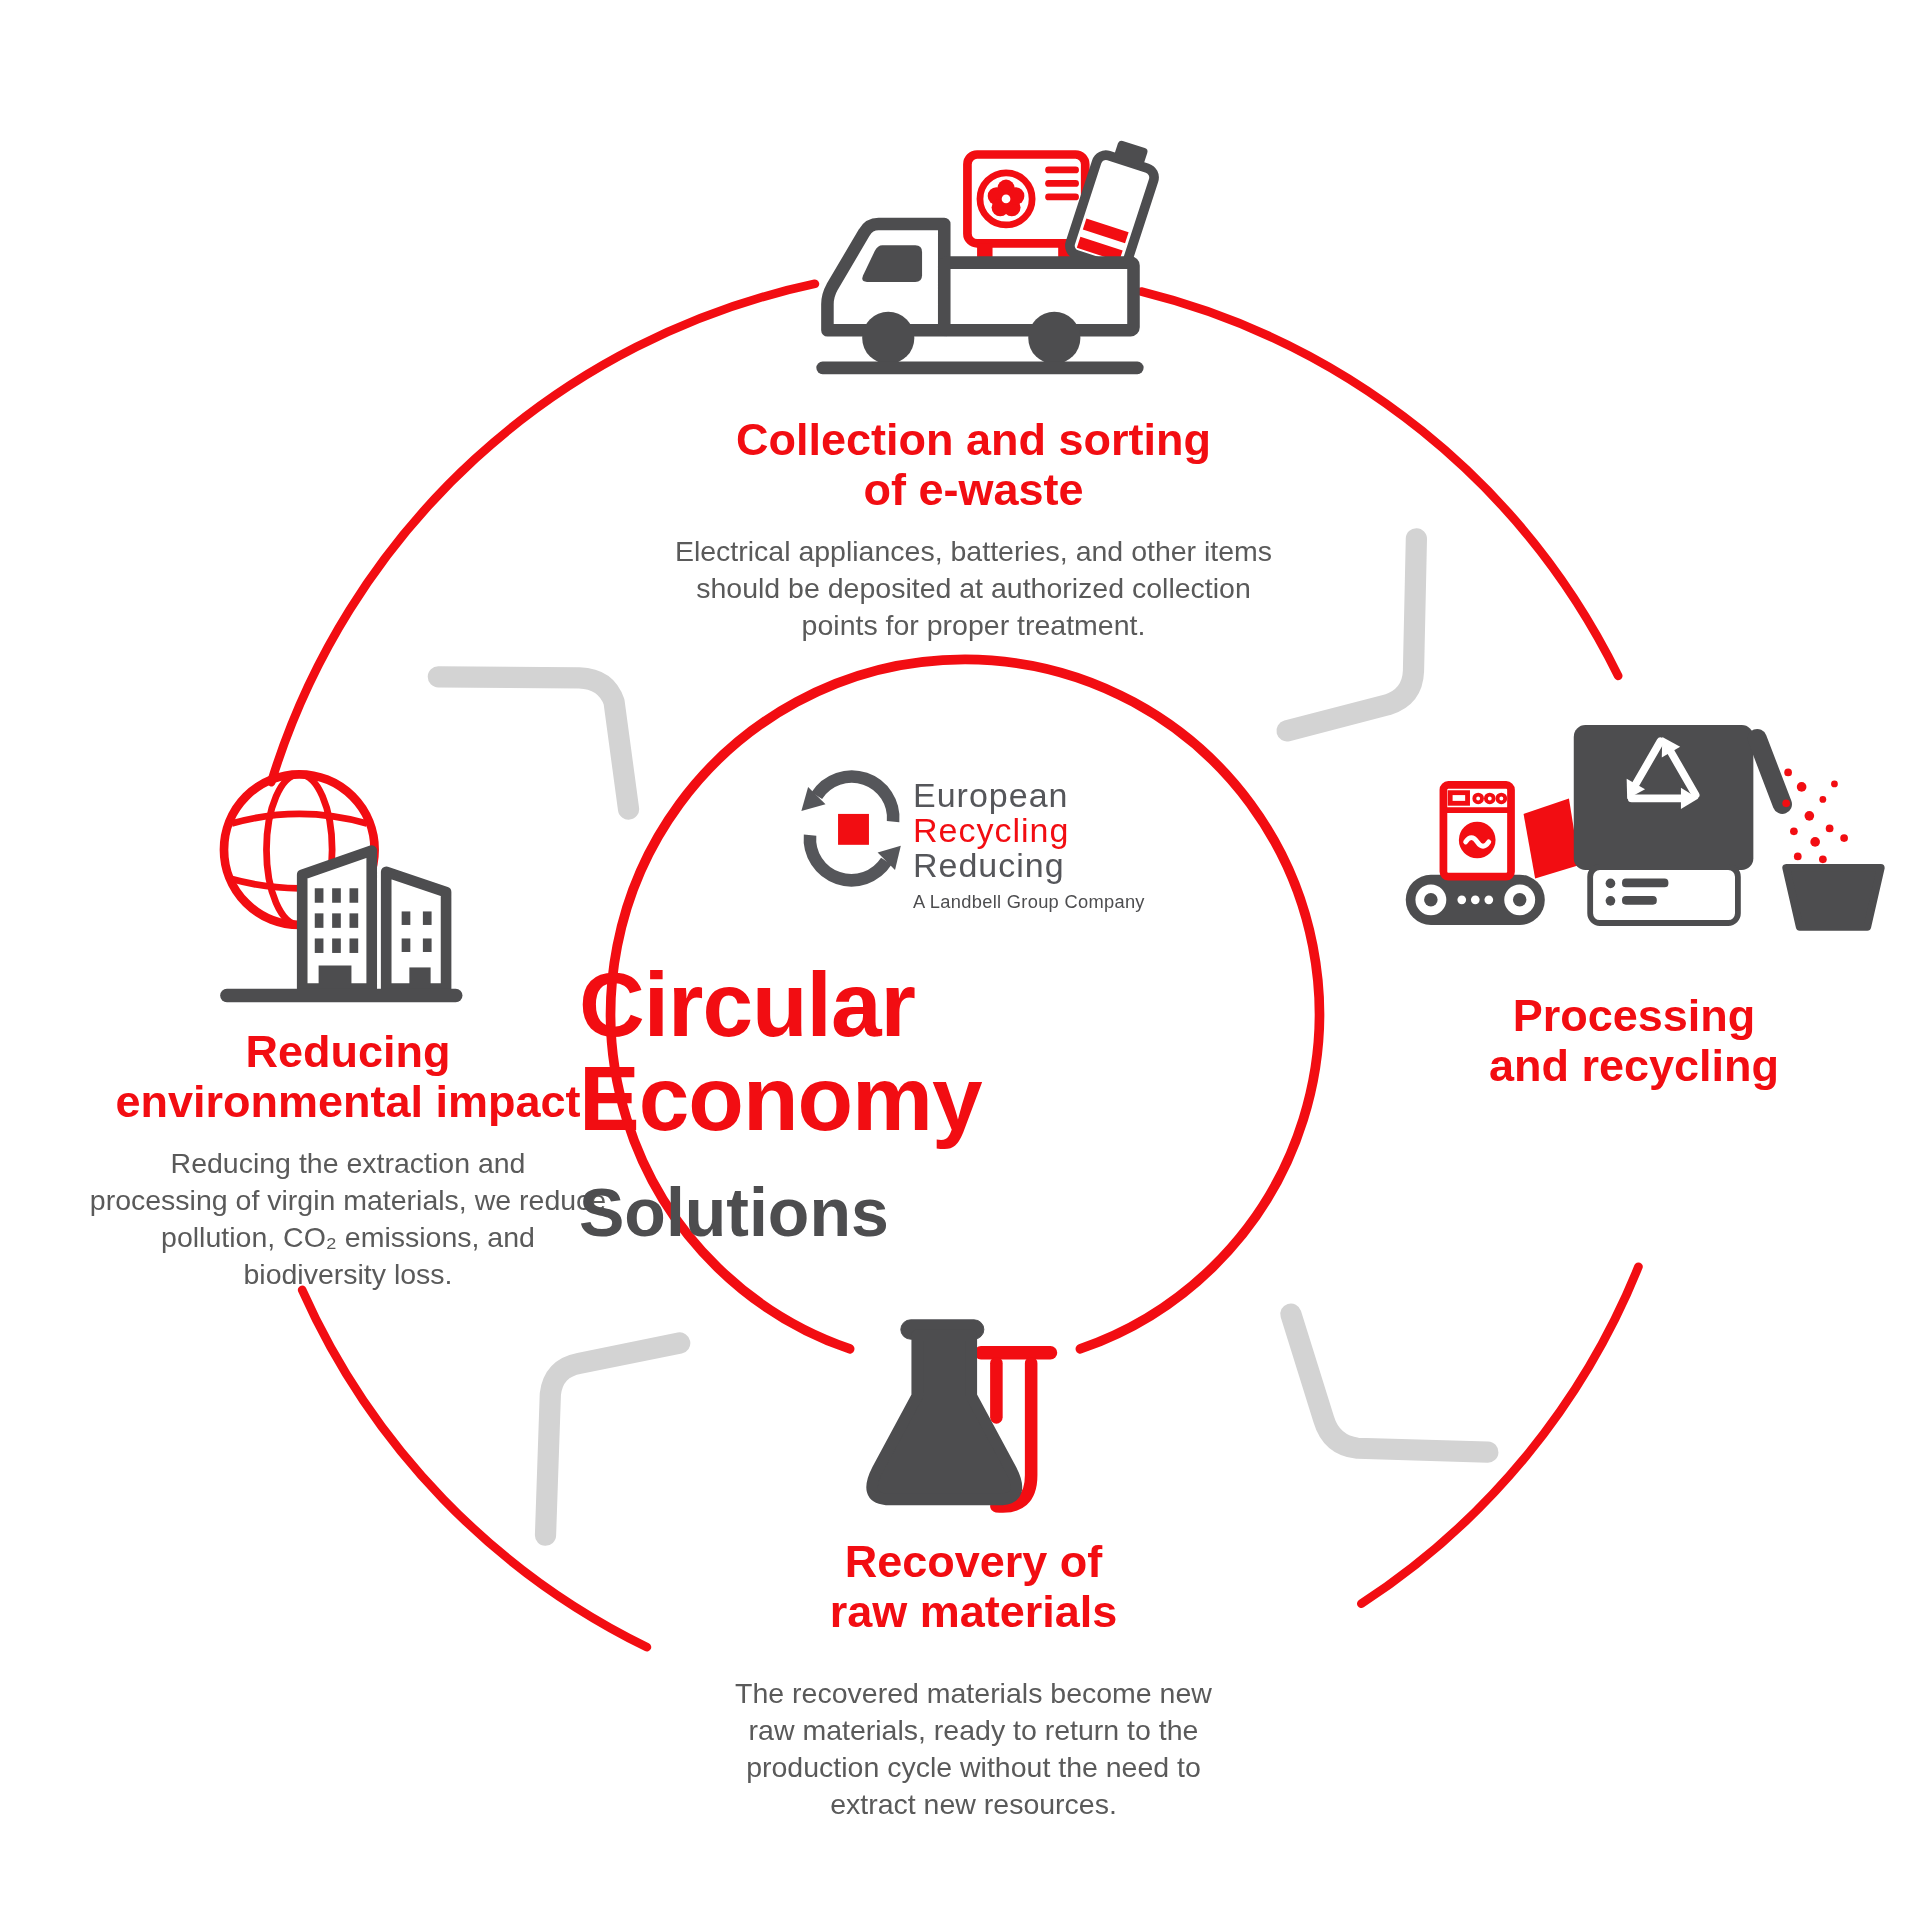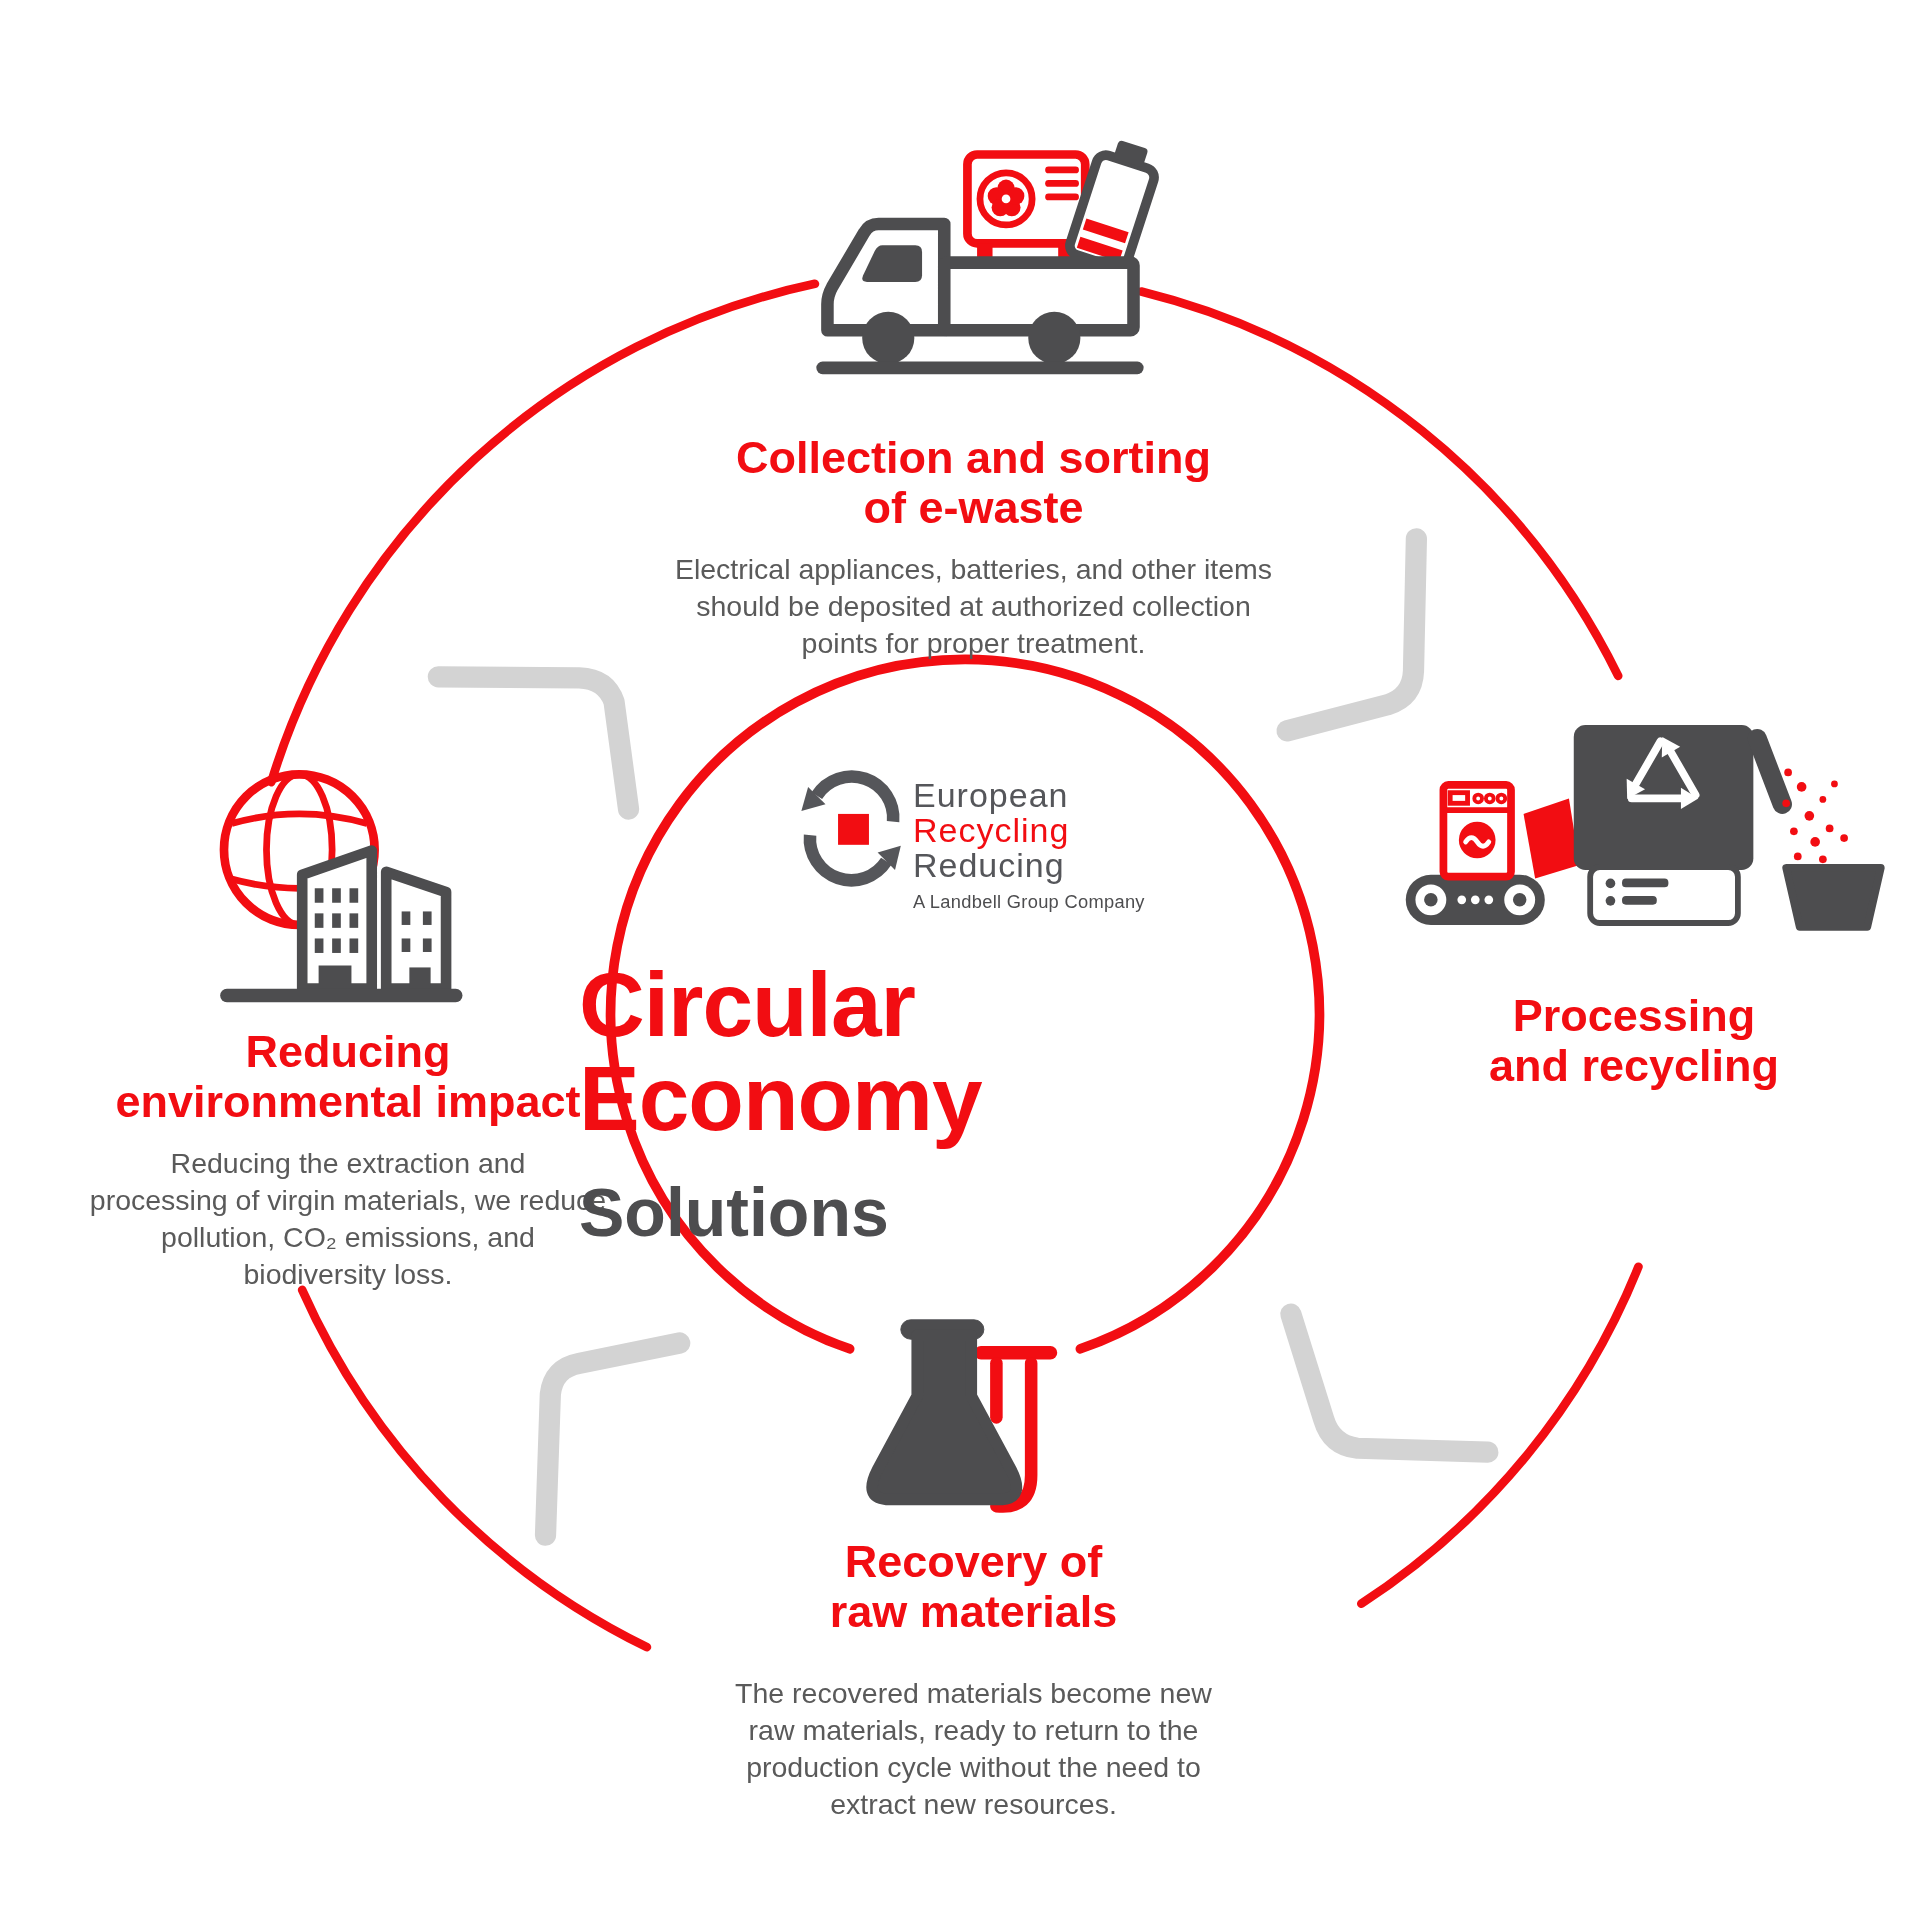--- a/index.html
+++ b/index.html
@@ -9,21 +9,21 @@
     --lgray:#d3d3d3;
   }
   html,body{margin:0;padding:0;background:#fff;}
   body{font-family:"Liberation Sans",sans-serif;}
   .canvas{position:relative;width:1931px;height:1931px;background:#ffffff;overflow:hidden;}
   .art{position:absolute;left:0;top:0;}
 
   .sec{position:absolute;text-align:center;}
   .sec-title{margin:0;font-weight:bold;font-size:45px;line-height:1.12;color:var(--red);white-space:pre-line;}
   .sec-body{margin:17.4px 0 0;font-size:28.5px;line-height:1.3;color:var(--body);white-space:pre-line;}
-  .sec-top{left:655px;top:415px;width:637px;margin-top:18px;}
+  .sec-top{left:655px;top:415px;width:637px;}
   .sec-right{left:1361px;top:991px;width:546px;}
   .sec-bottom{left:655px;top:1537px;width:637px;}
   .sec-bottom .sec-body{margin-top:37px;}
   .sec-left{left:61px;top:1027px;width:574px;}
 
   .logo-text{position:absolute;left:913px;top:778px;font-weight:normal;font-size:34px;line-height:35px;color:#55565a;letter-spacing:1px;}
   .logo-line{white-space:nowrap;}
   .logo-red{color:var(--red);}
   .logo-tagline{font-size:18.3px;line-height:19.3px;margin-top:9px;letter-spacing:0.3px;color:#4d4d4f;}
 

